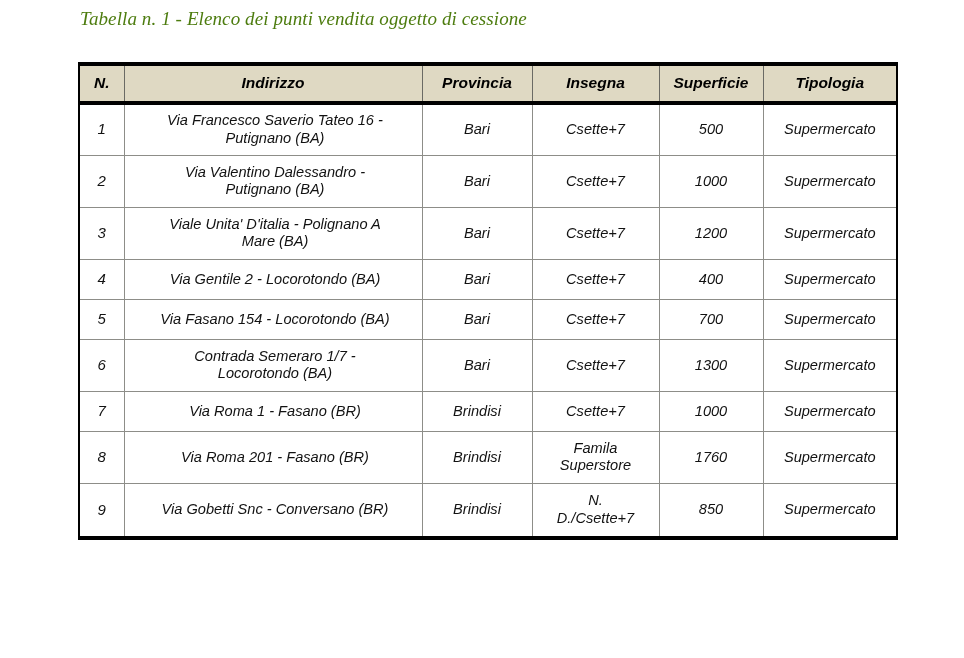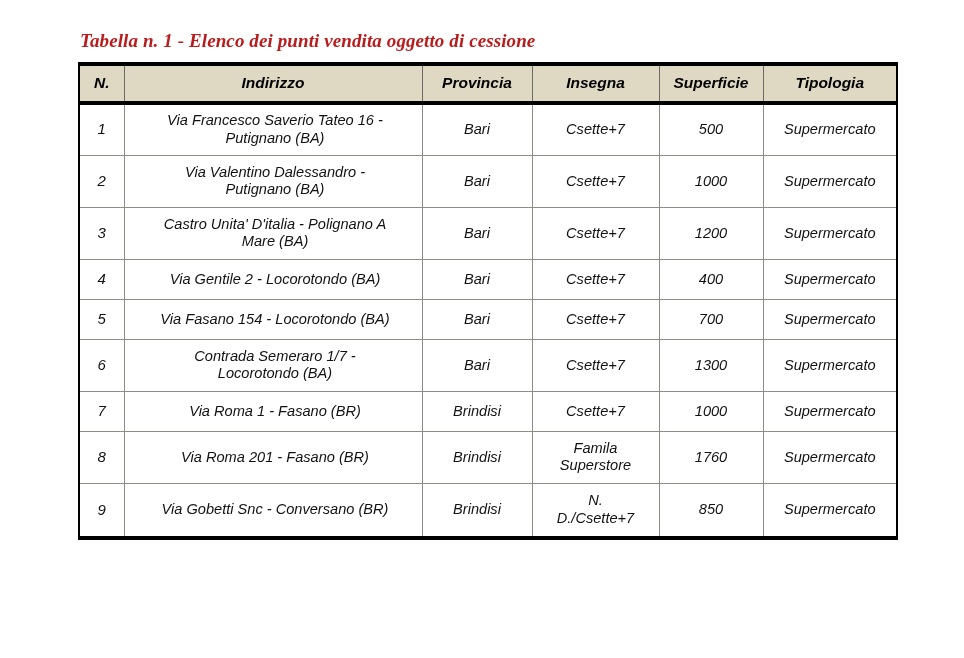--- a/index.html
+++ b/index.html
@@ -19,27 +19,27 @@
     position: relative;
     width: 964px;
     height: 658px;
     background: #ffffff;
   }
 
   
   #table-caption {
     position: absolute;
     left: 80px;
-    top: 30px;
+    top: 8px;
     font-family: "Liberation Serif", "DejaVu Serif", serif;
     font-style: italic;
-    font-weight: bold;
+    font-weight: normal;
     font-size: 19px;
     letter-spacing: 0.1px;
-    color: #b91c1c;
+    color: #4d7c0f;
     white-space: nowrap;
   }
 
   
   #table-wrap {
     position: absolute;
     left: 78px;
     top: 62px;
     width: 820px;
     border-top: 4px solid #000000;
@@ -169,21 +169,21 @@
             </td>
             <td class="col-prov">Bari</td>
             <td class="col-ins">Csette+7</td>
             <td class="col-sup">1000</td>
             <td class="col-tip">Supermercato</td>
           </tr>
           <tr class="r-tall">
             <td class="col-n">3</td>
             <td class="col-ind">
               <span class="cell-lines">
-                <span class="ln">Castro Unita' D'italia - Polignano A</span>
+                <span class="ln">Viale Unita' D'italia - Polignano A</span>
                 <span class="ln">Mare (BA)</span>
               </span>
             </td>
             <td class="col-prov">Bari</td>
             <td class="col-ins">Csette+7</td>
             <td class="col-sup">1200</td>
             <td class="col-tip">Supermercato</td>
           </tr>
           <tr class="r-short">
             <td class="col-n">4</td>

